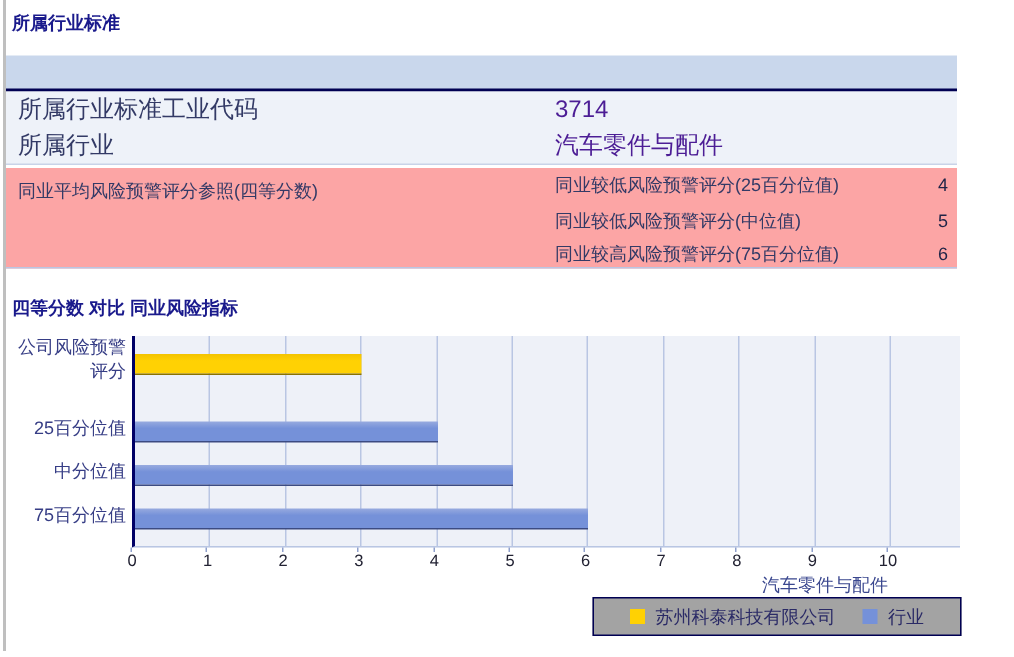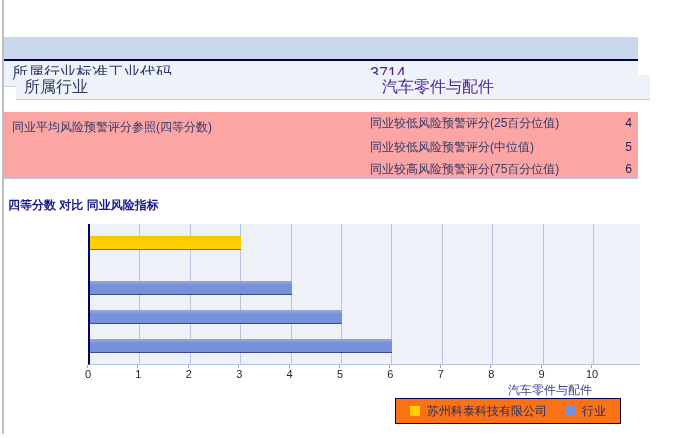--- a/index.html
+++ b/index.html
@@ -10,21 +10,21 @@
   #title1{top:7px;}
   #title2{top:197px;}
 
   
   .tbl-header{position:absolute;left:4px;top:37px;width:634px;height:22px;
               background:#c9d7ec;border-bottom:2px solid #000052;}
   .tbl-row{position:absolute;left:4px;width:634px;background:#eef2f9;
            border-bottom:1px solid #c9d3e8;display:flex;align-items:center;
            font-size:16px;color:#333a66;}
   #row1{top:61px;height:25px;}
-  #row2{top:75px;height:24px;margin-left:12px;}
+  #row2{top:85px;height:24px;}
   .tbl-row .lbl{padding-left:8px;width:358px;flex:none;}
   .tbl-row .val{color:#4c1d95;}
   .quartile-block{position:absolute;left:4px;top:112px;width:634px;height:66px;
                   background:#fca5a5;border-bottom:1px solid #b9c6e3;font-size:12px;}
   .q-main-label{position:absolute;left:8px;top:7px;color:#333a66;}
   .q-sub{position:absolute;left:366px;width:266px;height:22px;display:flex;
          justify-content:space-between;align-items:center;color:#333a66;}
   .q-sub .num{color:#1f2447;padding-right:4px;}
 
   
@@ -34,31 +34,32 @@
   .gridline{position:absolute;top:0;width:1px;height:140px;background:#b9c6e3;}
   .tickmark{position:absolute;top:141px;width:1px;height:3px;background:#8fa0cc;}
   .bar{position:absolute;left:0;height:13px;}
   .ylabels{position:absolute;left:0;top:0;width:84px;height:140px;}
   .ylabel{position:absolute;right:0;width:84px;text-align:right;font-size:12px;
           color:#363d85;line-height:16px;}
   .xtick{position:absolute;top:144px;width:30px;text-align:center;font-size:11px;color:#222233;}
   .xaxis-label{position:absolute;left:88px;top:158px;width:504px;text-align:right;
                font-size:12px;color:#3a478f;}
   #legend{position:absolute;left:395px;top:174px;height:24px;border:1px solid #000052;
-          background:#f97316;display:flex;align-items:center;padding:0 14px;font-size:12px;color:#2a2a66;}
+          background:#a3a3a3;display:flex;align-items:center;padding:0 24px;font-size:12px;color:#2a2a66;}
   .legend-swatch{width:10px;height:10px;display:inline-block;margin-right:7px;flex:none;}
   .legend-item{display:flex;align-items:center;}
   .legend-gap{width:18px;flex:none;}
 </style>
 </head>
 <body>
 
 <div id="app">
   <div class="left-border"></div>
 
+  <div id="title1" class="section-title">所属行业标准</div>
 
   <div class="tbl-header"></div>
 
   <div id="row1" class="tbl-row">
     <span class="lbl">所属行业标准工业代码</span>
     <span class="val">3714</span>
   </div>
 
   <div id="row2" class="tbl-row">
     <span class="lbl">所属行业</span>
@@ -77,20 +78,35 @@
     </div>
     <div class="q-sub" style="top:46px;">
       <span>同业较高风险预警评分(75百分位值)</span>
       <span class="num">6</span>
     </div>
   </div>
 
   <div id="title2" class="section-title">四等分数 对比 同业风险指标</div>
 
   <div id="chart">
+    <div class="ylabels">
+        <div class="ylabel" style="top: -1px;">
+          <div>公司风险预警</div>
+          <div>评分</div>
+        </div>
+        <div class="ylabel" style="top: 53px;">
+          <div>25百分位值</div>
+        </div>
+        <div class="ylabel" style="top: 82px;">
+          <div>中分位值</div>
+        </div>
+        <div class="ylabel" style="top: 111px;">
+          <div>75百分位值</div>
+        </div>
+      </div>
     <div id="plot">
         <div class="gridline" style="left: 49.4px; background: rgb(185, 198, 227);"></div>
         <div class="gridline" style="left: 99.8px; background: rgb(185, 198, 227);"></div>
         <div class="gridline" style="left: 150.2px; background: rgb(185, 198, 227);"></div>
         <div class="gridline" style="left: 200.6px; background: rgb(185, 198, 227);"></div>
         <div class="gridline" style="left: 251px; background: rgb(185, 198, 227);"></div>
         <div class="gridline" style="left: 301.4px; background: rgb(185, 198, 227);"></div>
         <div class="gridline" style="left: 351.8px; background: rgb(185, 198, 227);"></div>
         <div class="gridline" style="left: 402.2px; background: rgb(185, 198, 227);"></div>
         <div class="gridline" style="left: 452.6px; background: rgb(185, 198, 227);"></div>

